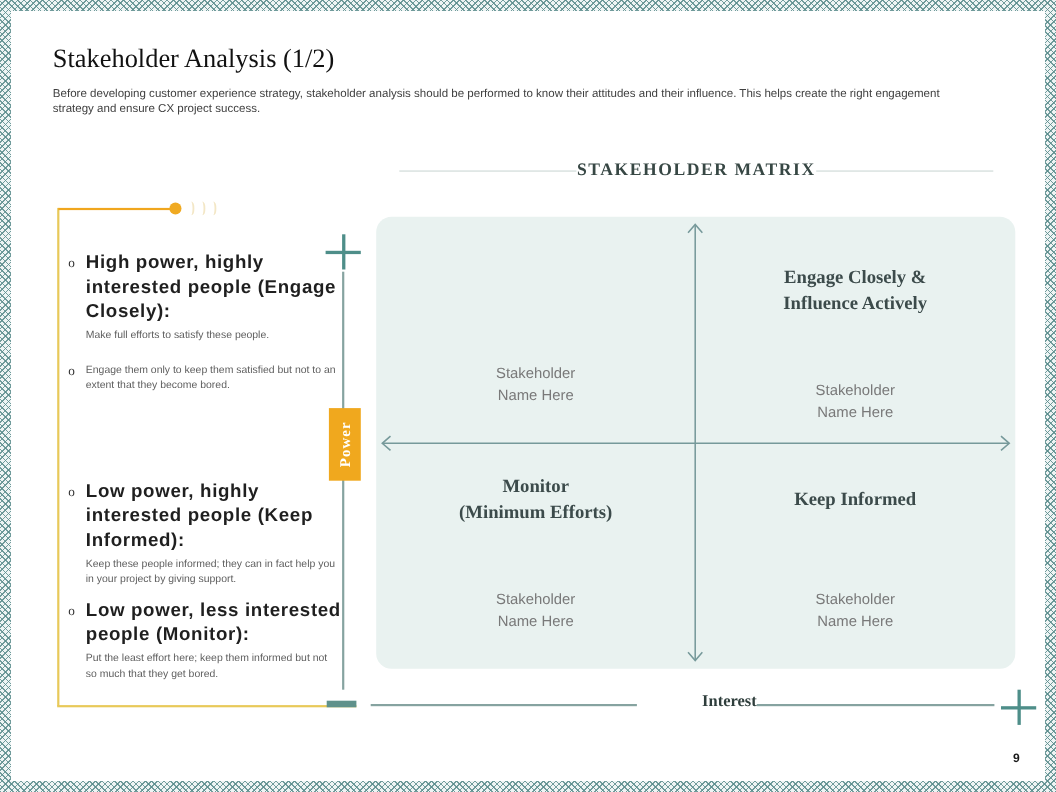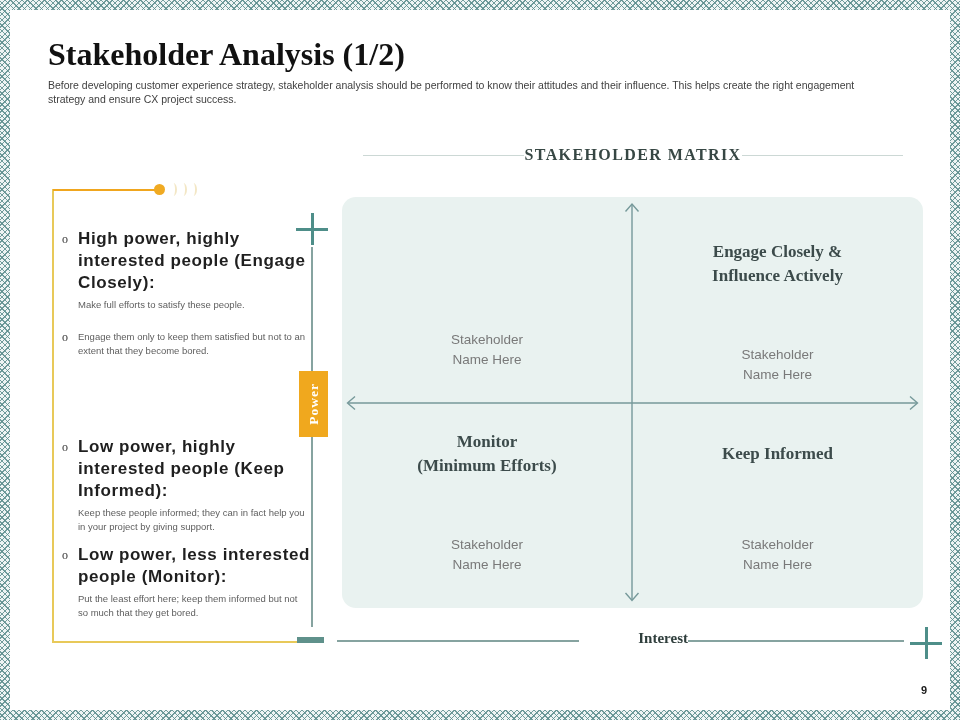--- a/index.html
+++ b/index.html
@@ -19,21 +19,21 @@
     background-image:
       repeating-linear-gradient(45deg, rgba(90,140,140,.85) 0 1px, transparent 1px 4px),
       repeating-linear-gradient(-45deg, rgba(90,140,140,.85) 0 1px, transparent 1px 4px);
   }
   .canvas{position:absolute;inset:10px;background:#ffffff;}
   .abs{position:absolute;}
 
   
   .page-title{
     left:48px;top:34px;width:700px;
-    font-family:"Liberation Serif",serif;font-weight:700;font-size:32px;
+    font-family:"Liberation Serif",serif;font-weight:400;font-size:24px;
     color:#111;letter-spacing:0px;line-height:40px;
   }
   .page-subtitle{
     left:48px;top:79px;width:836px;
     font-size:10.5px;color:#3f3f3f;line-height:13.5px;
   }
 
   
   .matrix-heading-row{
     left:363px;top:144px;width:540px;height:22px;

